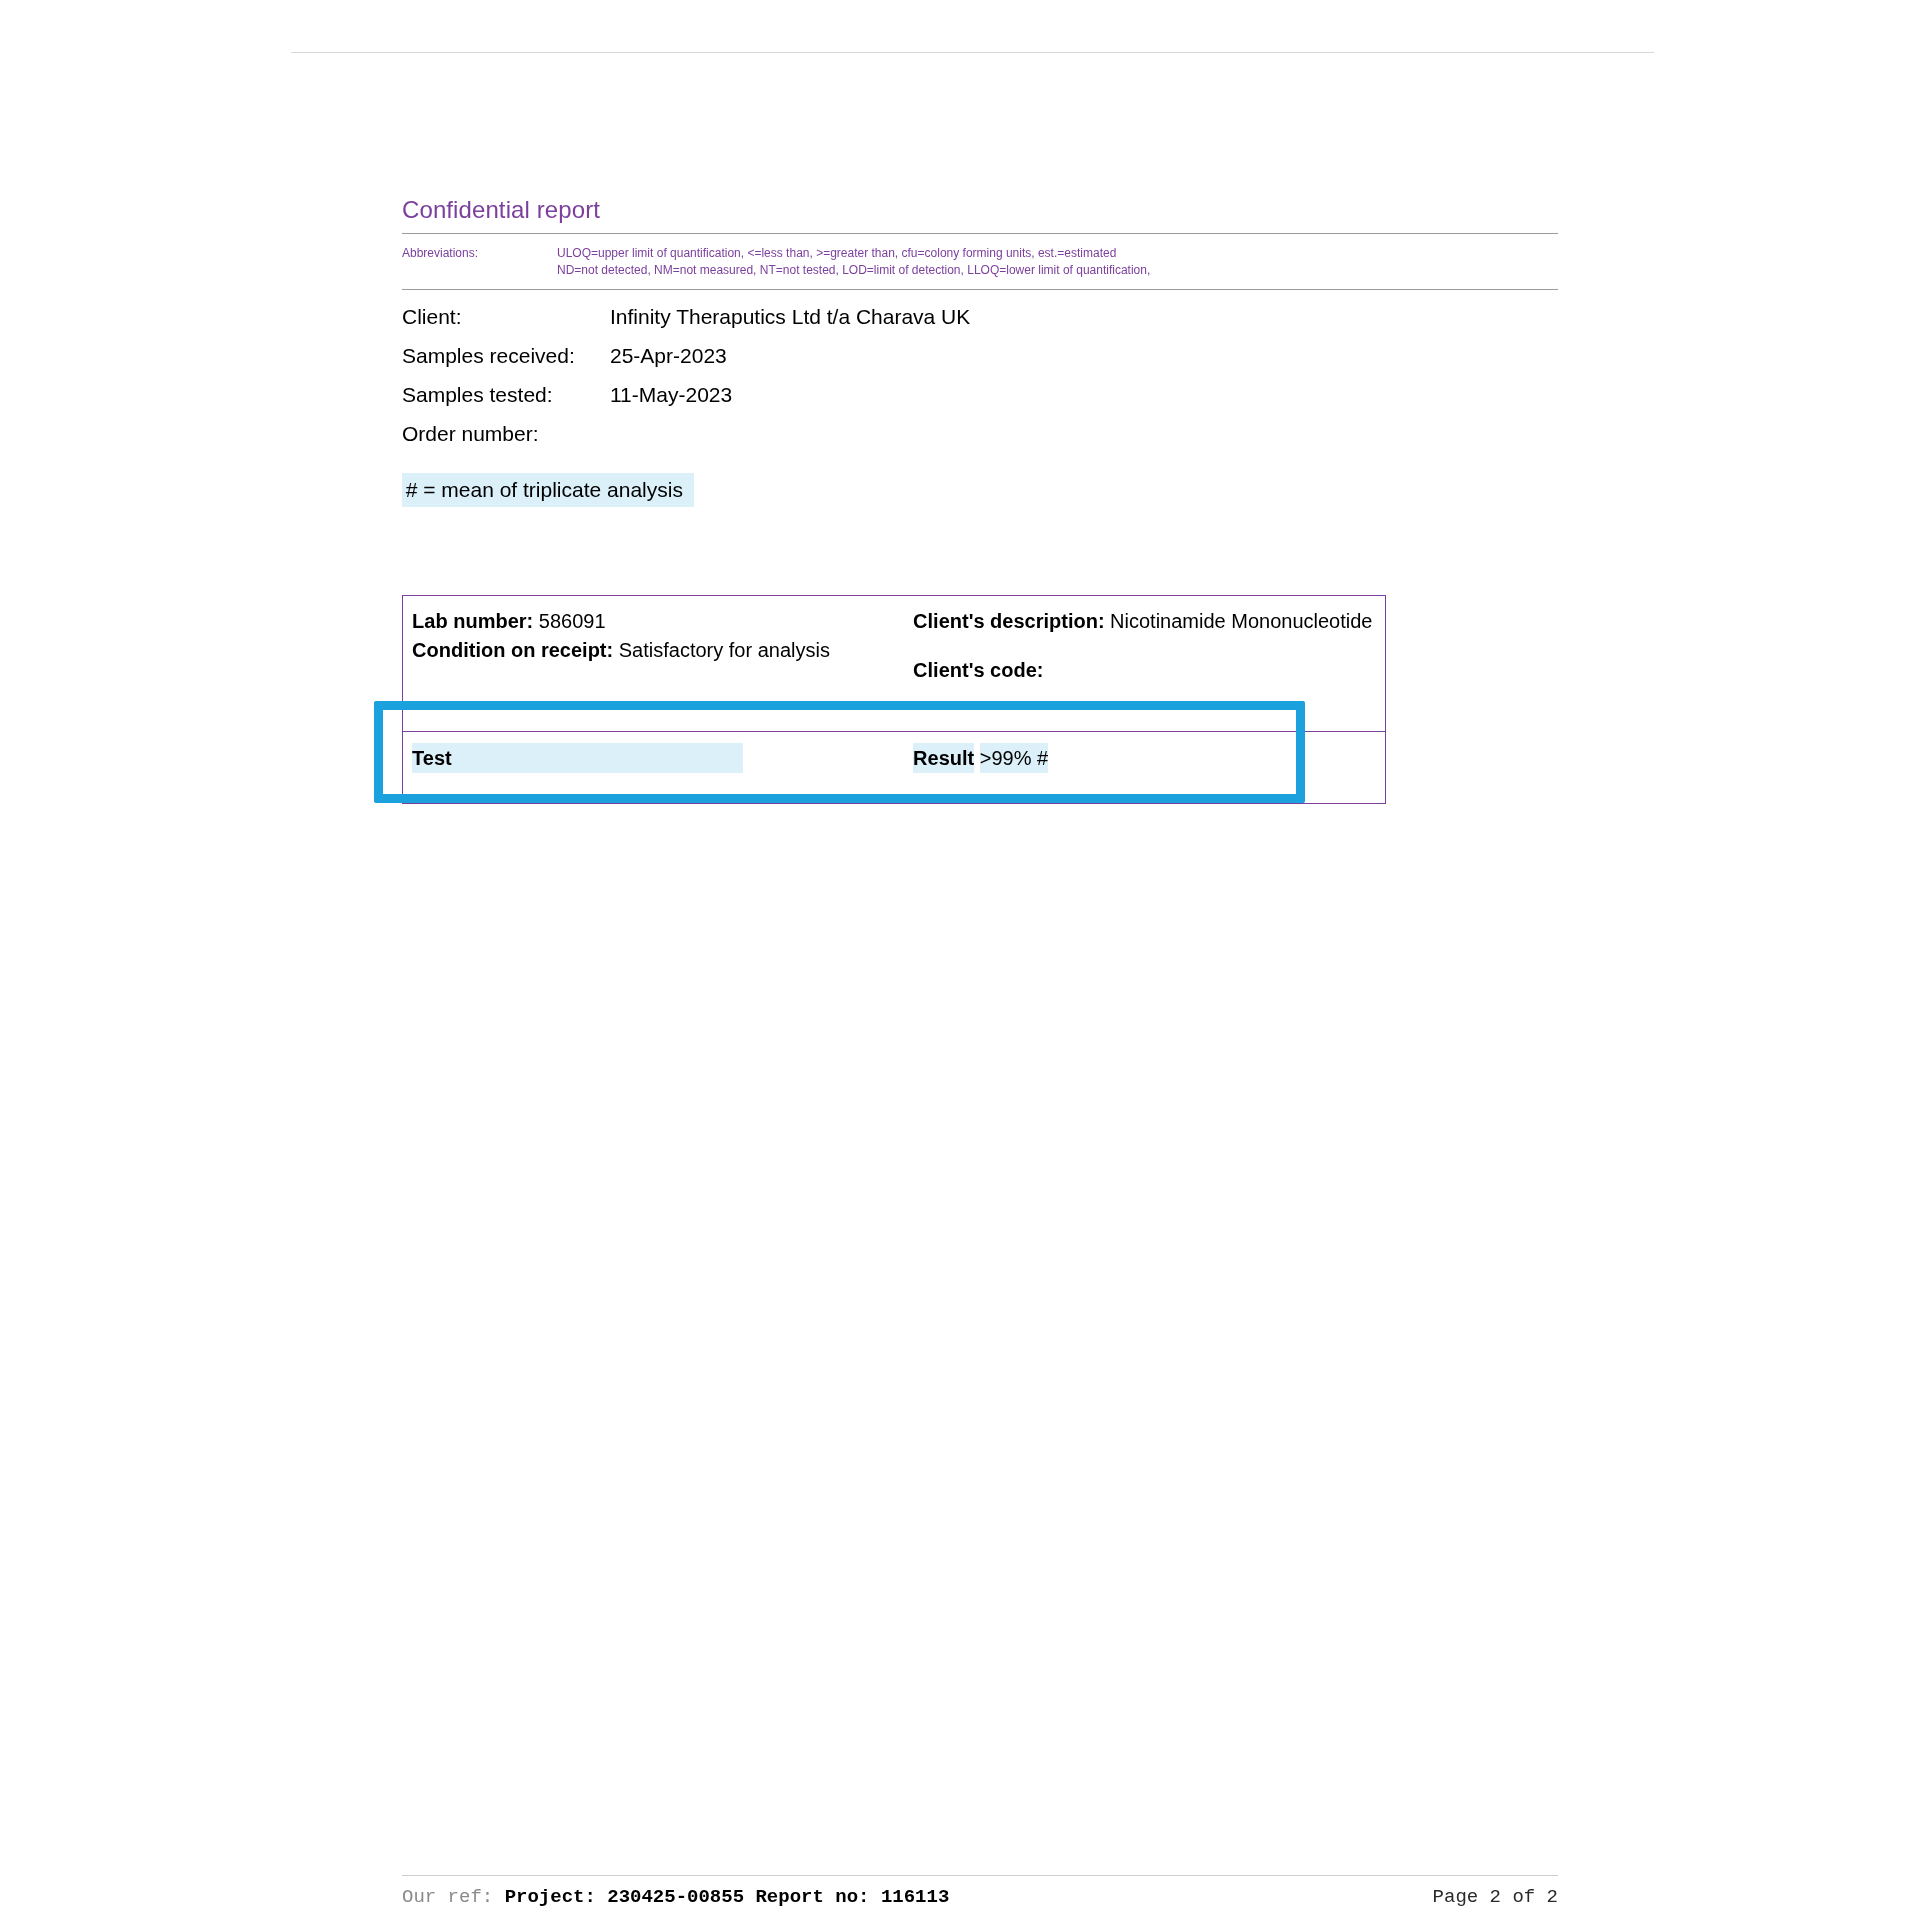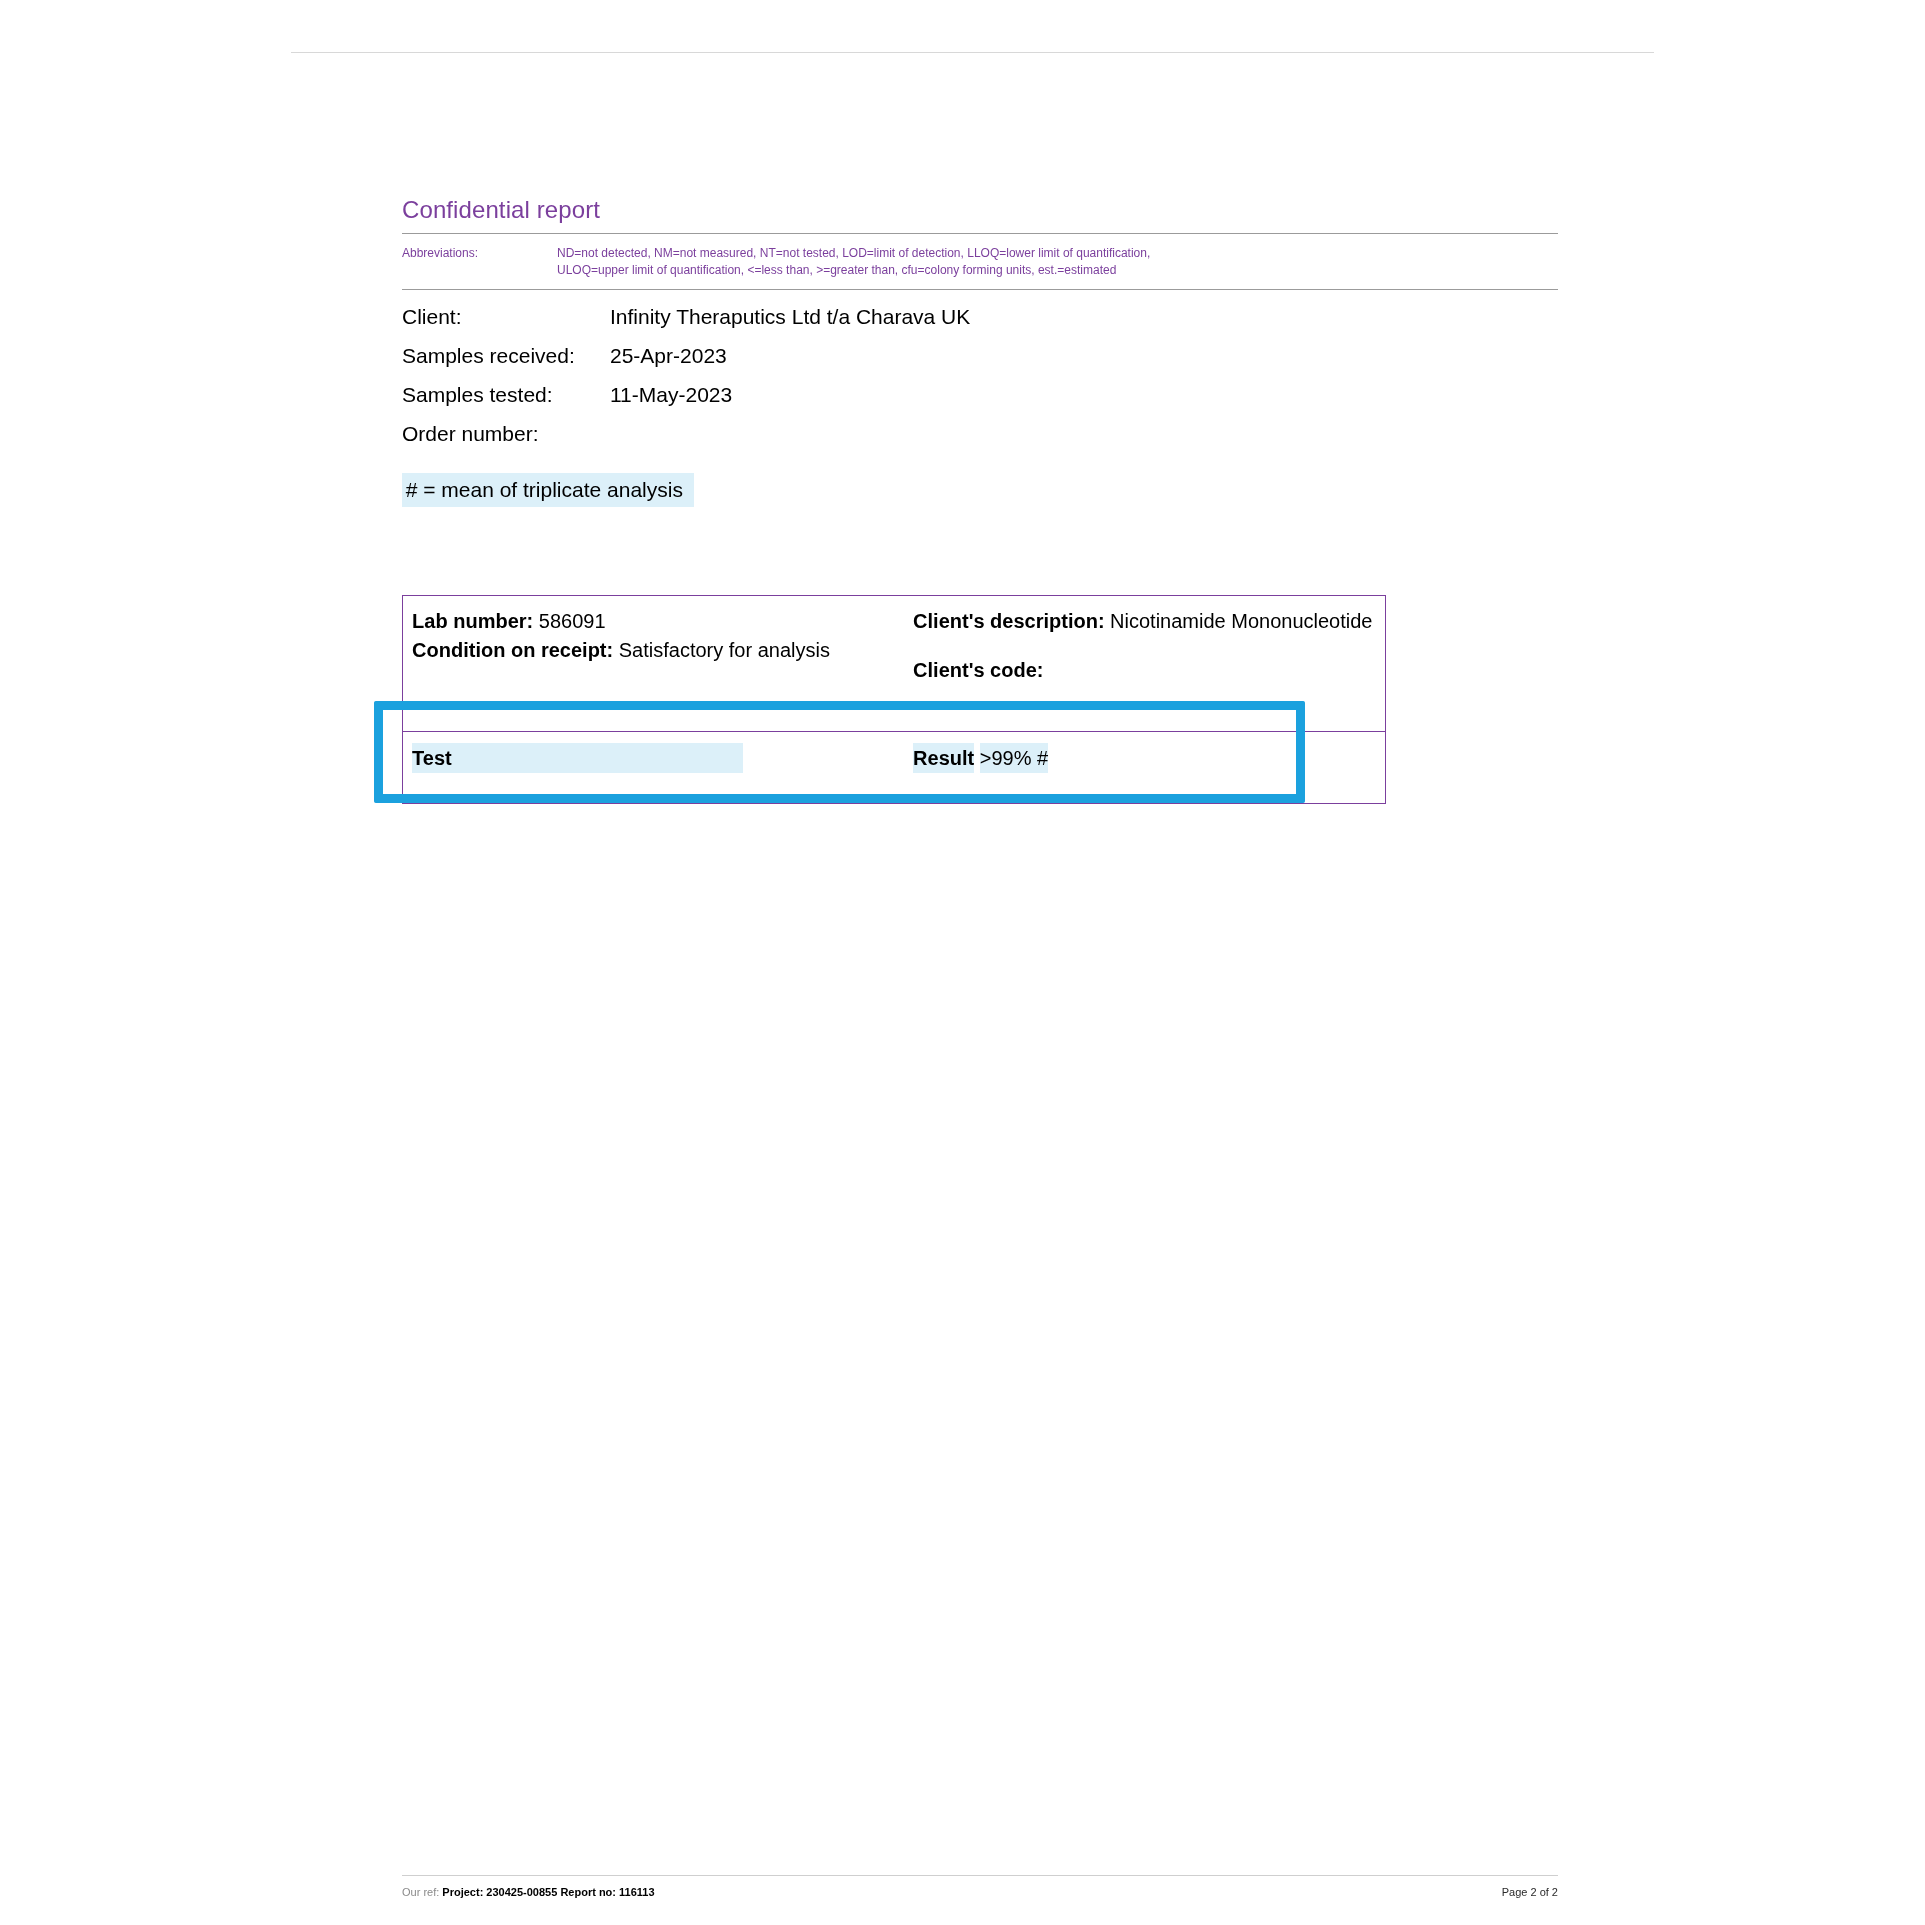--- a/index.html
+++ b/index.html
@@ -192,22 +192,23 @@
     height: 0.9px;
     background: #cfcfcf;
   }
   .footer {
     position: absolute;
     left: 402px;
     top: 1871px;
     width: 1156px;
     display: flex;
     justify-content: space-between;
-    font-size: 11px;
+    font-size: 19px;
     color: #000;
+    font-family: Liberation Mono, monospace;
   }
   .footer-left .muted {
     color: #8a8a8a;
   }
   .footer-right {
     color: #2a2a2a;
   }
   b, .b { font-weight: bold; }
 </style>
 </head>
@@ -218,22 +219,22 @@
   <div class="top-rule"></div>
 
   <div class="content">
 
     <div class="conf-title">Confidential report</div>
     <div class="rule-purple"></div>
 
     <div class="abbrev-row">
       <div class="abbrev-label">Abbreviations:</div>
       <div class="abbrev-text">
+        <div>ULOQ=upper limit of quantification, &lt;=less than, &gt;=greater than, cfu=colony forming units, est.=estimated</div>
         <div>ND=not detected, NM=not measured, NT=not tested, LOD=limit of detection, LLOQ=lower limit of quantification,</div>
-        <div>ULOQ=upper limit of quantification, &lt;=less than, &gt;=greater than, cfu=colony forming units, est.=estimated</div>
       </div>
     </div>
 
     <div class="rule-purple"></div>
 
     <div class="meta">
       <div class="meta-row">
         <div class="meta-label">Client:</div>
         <div class="meta-value">Infinity Theraputics Ltd t/a Charava UK</div>
       </div>

